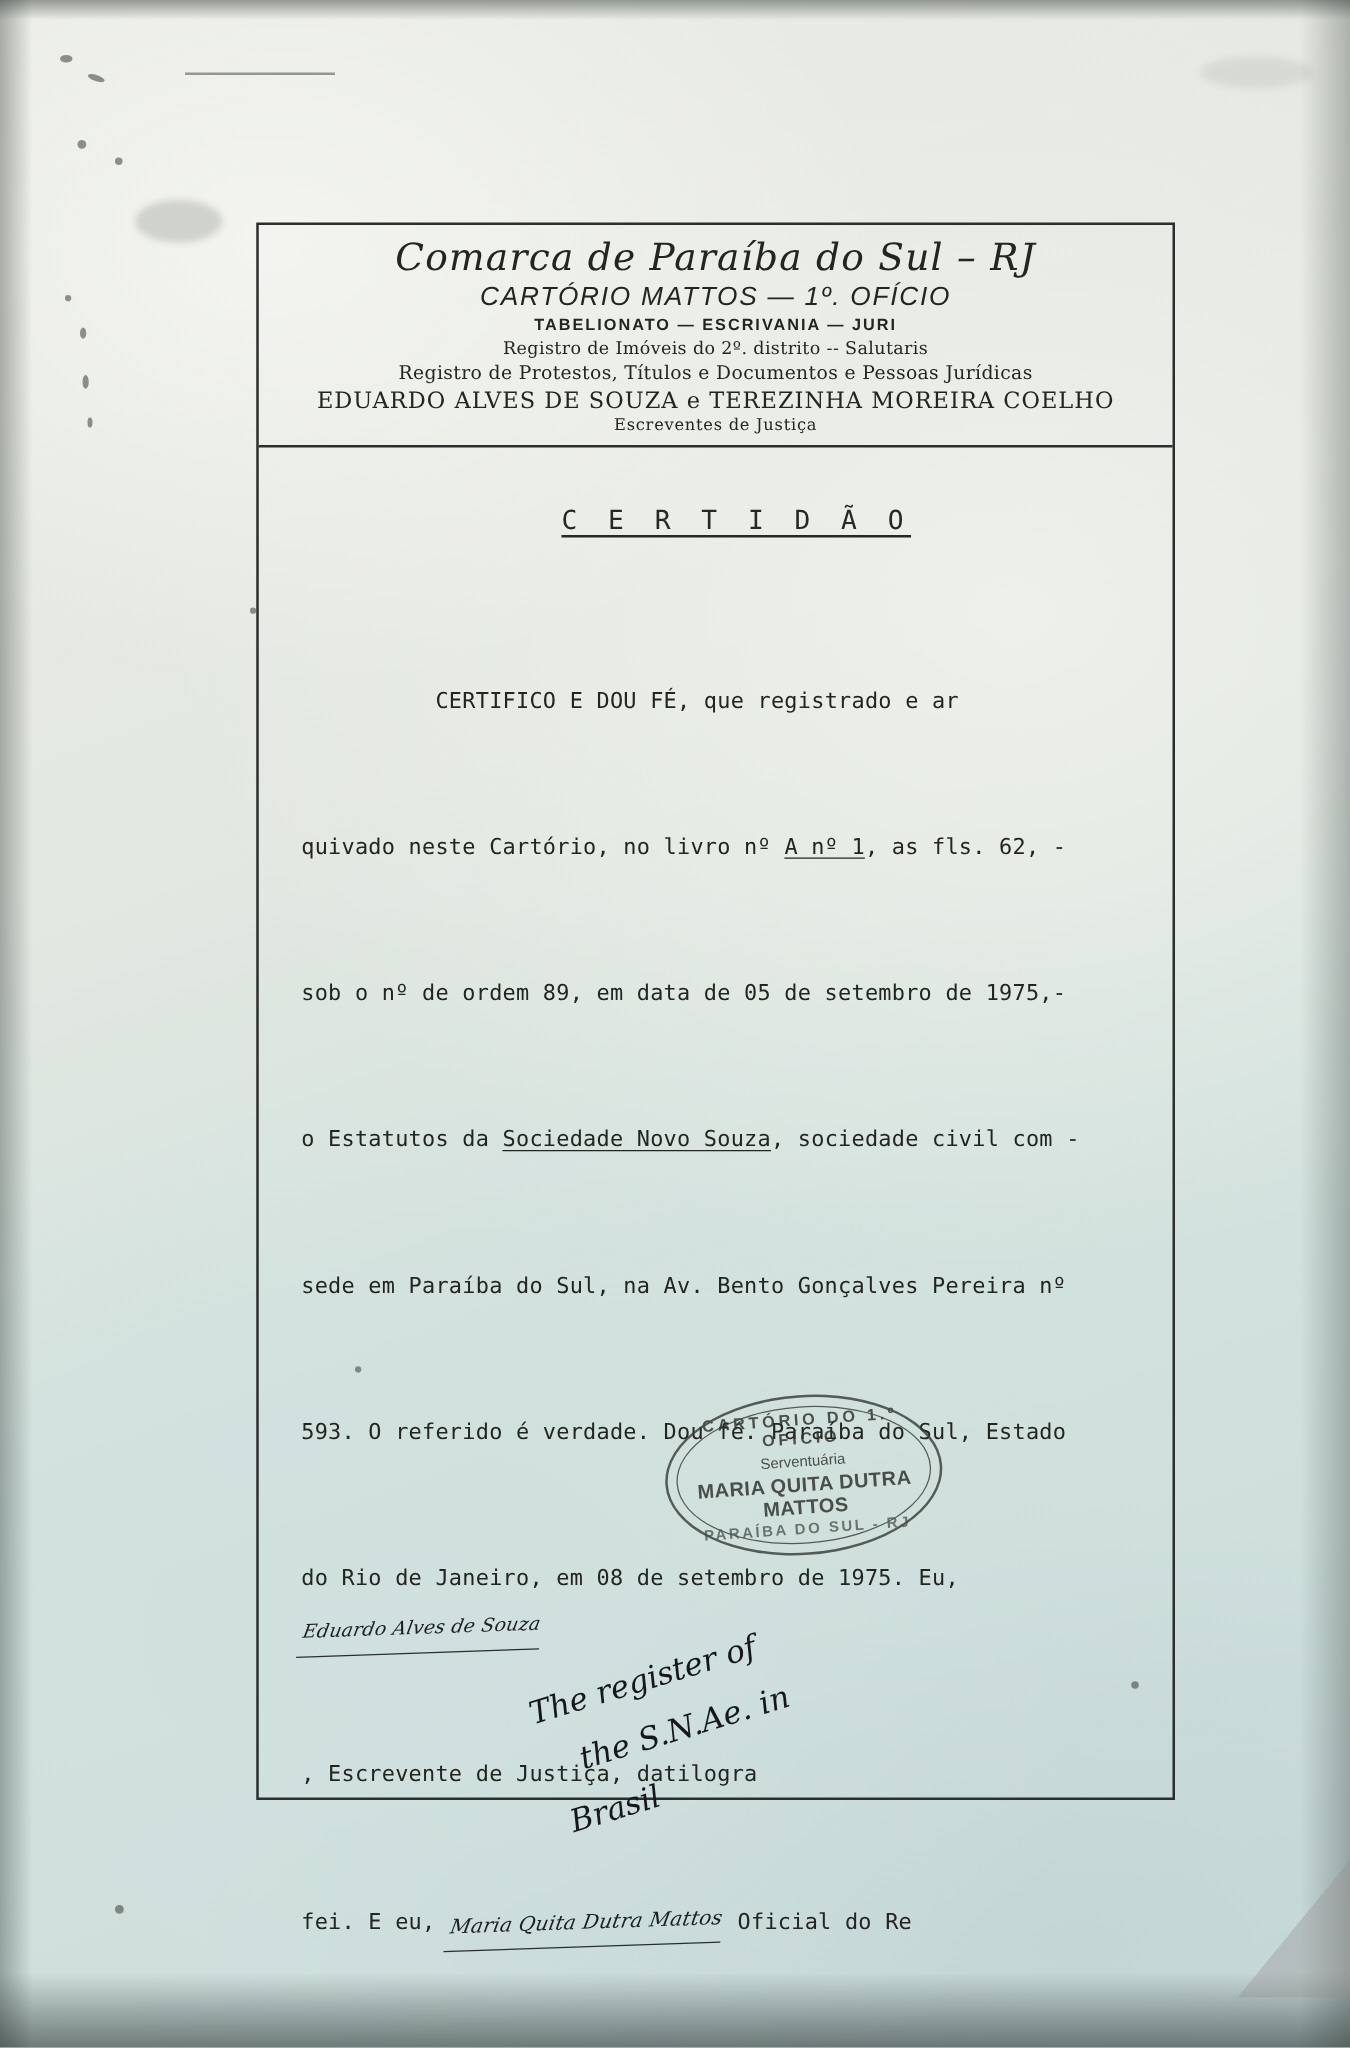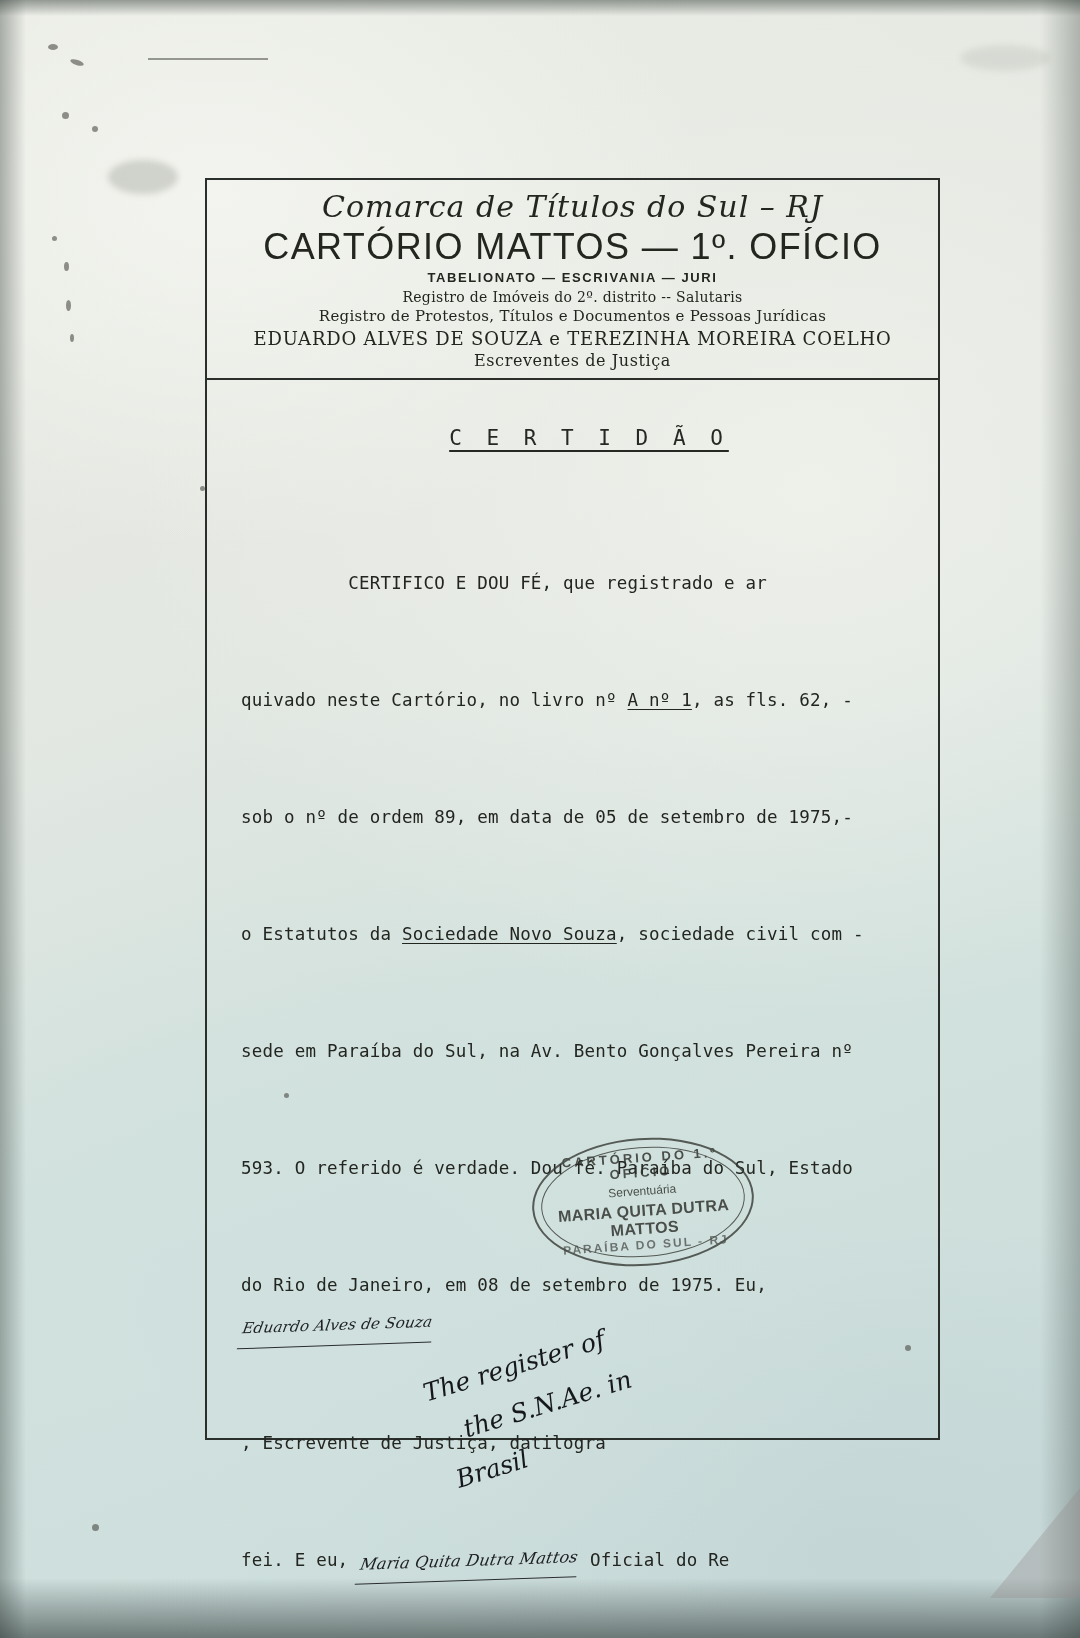--- a/index.html
+++ b/index.html
@@ -76,23 +76,24 @@
   .lh-script {
     font-family: "DejaVu Serif", serif;
     font-style: italic;
     font-size: 30px;
     letter-spacing: 1px;
     line-height: 1.1;
     margin-bottom: 2px;
   }
   .lh-title {
     font-family: "Liberation Sans", sans-serif;
-    font-size: 36px;
+    font-size: 21px;
     letter-spacing: 1.4px;
     margin: 3px 0 1px 0;
+    font-style: italic;
   }
   .lh-sub1 {
     font-family: "Liberation Sans", sans-serif;
     font-size: 13px;
     font-weight: bold;
     letter-spacing: 1.6px;
     margin: 2px 0 4px 0;
   }
   .lh-line {
     font-family: "DejaVu Serif", serif;
@@ -114,21 +115,21 @@
     letter-spacing: 2px;
   }
   .lh-names {
     font-family: "DejaVu Serif", serif;
     font-size: 18px;
     letter-spacing: 0.8px;
     margin: 3px 0 2px 0;
   }
   .lh-role {
     font-family: "DejaVu Serif", serif;
-    font-size: 16px;
+    font-size: 13px;
     letter-spacing: 0.6px;
     margin-top: 2px;
   }
 
   .body-area {
     position: relative;
     padding: 0;
     height: 1160px;
   }
   .cert-heading {
@@ -256,21 +257,21 @@
   <div class="speck" style="left:200px;top:486px;width:5px;height:5px;"></div>
   <div class="speck" style="left:92px;top:1524px;width:7px;height:7px;"></div>
   <div class="speck" style="left:905px;top:1345px;width:6px;height:6px;"></div>
   <div class="speck" style="left:284px;top:1093px;width:5px;height:5px;"></div>
   <div class="smudge" style="left:108px;top:160px;width:70px;height:34px;"></div>
   <div class="smudge" style="left:960px;top:45px;width:90px;height:26px;opacity:.5;"></div>
 
   <div class="doc-frame">
 
     <div class="letterhead">
-      <div class="lh-script">Comarca de Títulos do Sul – RJ</div>
+      <div class="lh-script">Comarca de Paraíba do Sul – RJ</div>
       <div class="lh-title">CARTÓRIO MATTOS — 1º. OFÍCIO</div>
       <div class="lh-sub1">TABELIONATO — ESCRIVANIA — JURI</div>
       <div class="lh-line">Registro de Imóveis do 2º. distrito -- Salutaris</div>
       <div class="lh-line bigger">Registro de Protestos, Títulos e Documentos e Pessoas Jurídicas</div>
       <div class="lh-names">EDUARDO ALVES DE SOUZA e TEREZINHA MOREIRA COELHO</div>
       <div class="lh-role">Escreventes de Justiça</div>
     </div>
 
     <div class="body-area">
 

